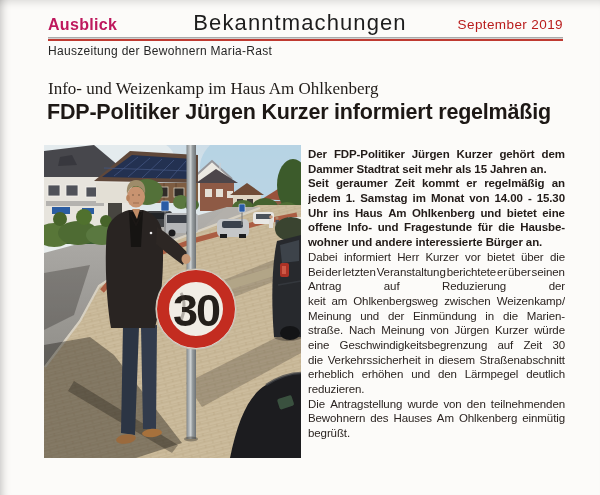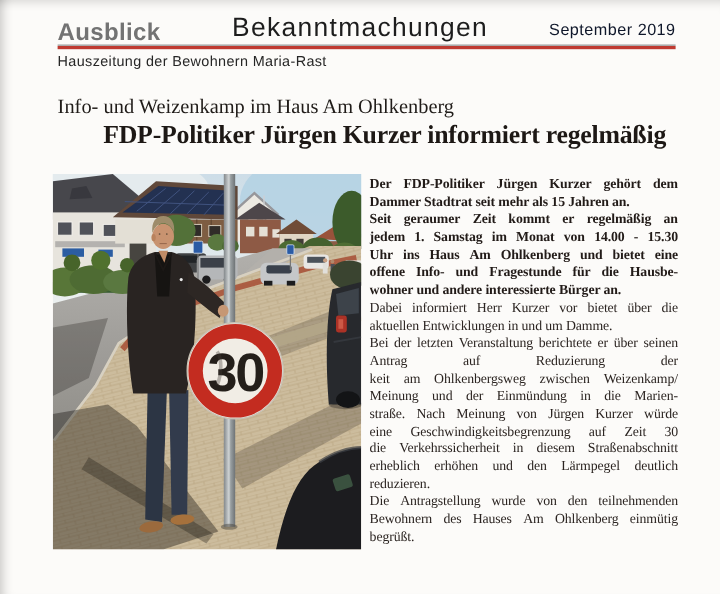--- a/index.html
+++ b/index.html
@@ -3,31 +3,31 @@
 <meta charset="utf-8">
 <style>
   html,body{margin:0;padding:0;background:#e8e6e2;}
   .page{
     position:relative;width:600px;height:495px;margin:0 auto;
     background:#fcfbf9;overflow:hidden;
     font-family:"Liberation Sans",sans-serif;color:#1b1b1b;
     box-shadow:inset 10px 0 9px -8px rgba(0,0,0,.22), inset 0 9px 8px -7px rgba(0,0,0,.14);
   }
   .abs{position:absolute;}
-  .mast-section{left:48px;top:16px;font-size:20px;font-weight:bold;letter-spacing:.3px;color:#737373;text-align:right;}
+  .mast-section{left:48px;top:16px;font-size:16px;font-weight:bold;letter-spacing:.3px;color:#be185d;text-align:right;}
   .mast-title{left:0;top:10px;width:600px;text-align:center;font-size:22px;font-weight:400;letter-spacing:1.1px;color:#1d1d1d;}
-  .mast-issue{right:37px;top:17px;font-size:13.5px;letter-spacing:.4px;color:#0f172a;}
+  .mast-issue{right:37px;top:17px;font-size:13.5px;letter-spacing:.4px;color:#b91c1c;}
   .mast-rule{left:48px;right:37px;top:37px;height:4px;
     background:linear-gradient(to bottom,#ababab 0 1px,#cfcfcf 1px 1.6px,var(--rule-red,#bf3a31) 1.6px 100%);}
   .mast-subtitle{left:48px;top:44px;font-size:12px;letter-spacing:.3px;color:#262626;}
   .kicker{left:48px;top:79px;font-family:"Liberation Serif",serif;font-size:17px;color:#201c19;white-space:nowrap;}
-  .headline{left:47px;top:100px;font-family:Liberation Serif, serif;font-size:21.5px;font-weight:bold;color:#1d1815;white-space:nowrap;letter-spacing:-.2px;margin-left:39px;}
+  .headline{left:47px;top:100px;font-family:Liberation Sans, sans-serif;font-size:21.5px;font-weight:bold;color:#1d1815;white-space:nowrap;letter-spacing:-.2px;}
   .photo{left:44px;top:145px;width:257px;height:313px;}
   .photo svg{display:block;filter:saturate(1.05) contrast(.98);}
-  .article{left:308px;top:147px;width:257px;font-family:Liberation Serif, serif;color:var(--ink,#2b2421);}
+  .article{left:308px;top:147px;width:257px;font-family:Liberation Sans, sans-serif;color:var(--ink,#2b2421);}
   .art-line{height:14.7px;line-height:14.7px;font-size:11.5px;letter-spacing:-.1px;overflow:hidden;}
   .art-line.b{font-weight:bold;color:#221b18;}
   .art-line.j{display:flex;justify-content:space-between;}
   .art-line.j span{white-space:nowrap;}
 </style>
 </head>
 <body>
 
 <div class="page">
 
@@ -295,21 +295,20 @@
       <div class="art-line j">
         <span>Dabei</span>
         <span>informiert</span>
         <span>Herr</span>
         <span>Kurzer</span>
         <span>vor</span>
         <span>bietet</span>
         <span>über</span>
         <span>die</span>
       </div>
-      <div class="art-line">aktuellen Entwicklungen in und um Damme.</div>
       <div class="art-line j">
         <span>Bei</span>
         <span>der</span>
         <span>letzten</span>
         <span>Veranstaltung</span>
         <span>berichtete</span>
         <span>er</span>
         <span>über</span>
         <span>seinen</span>
       </div>

